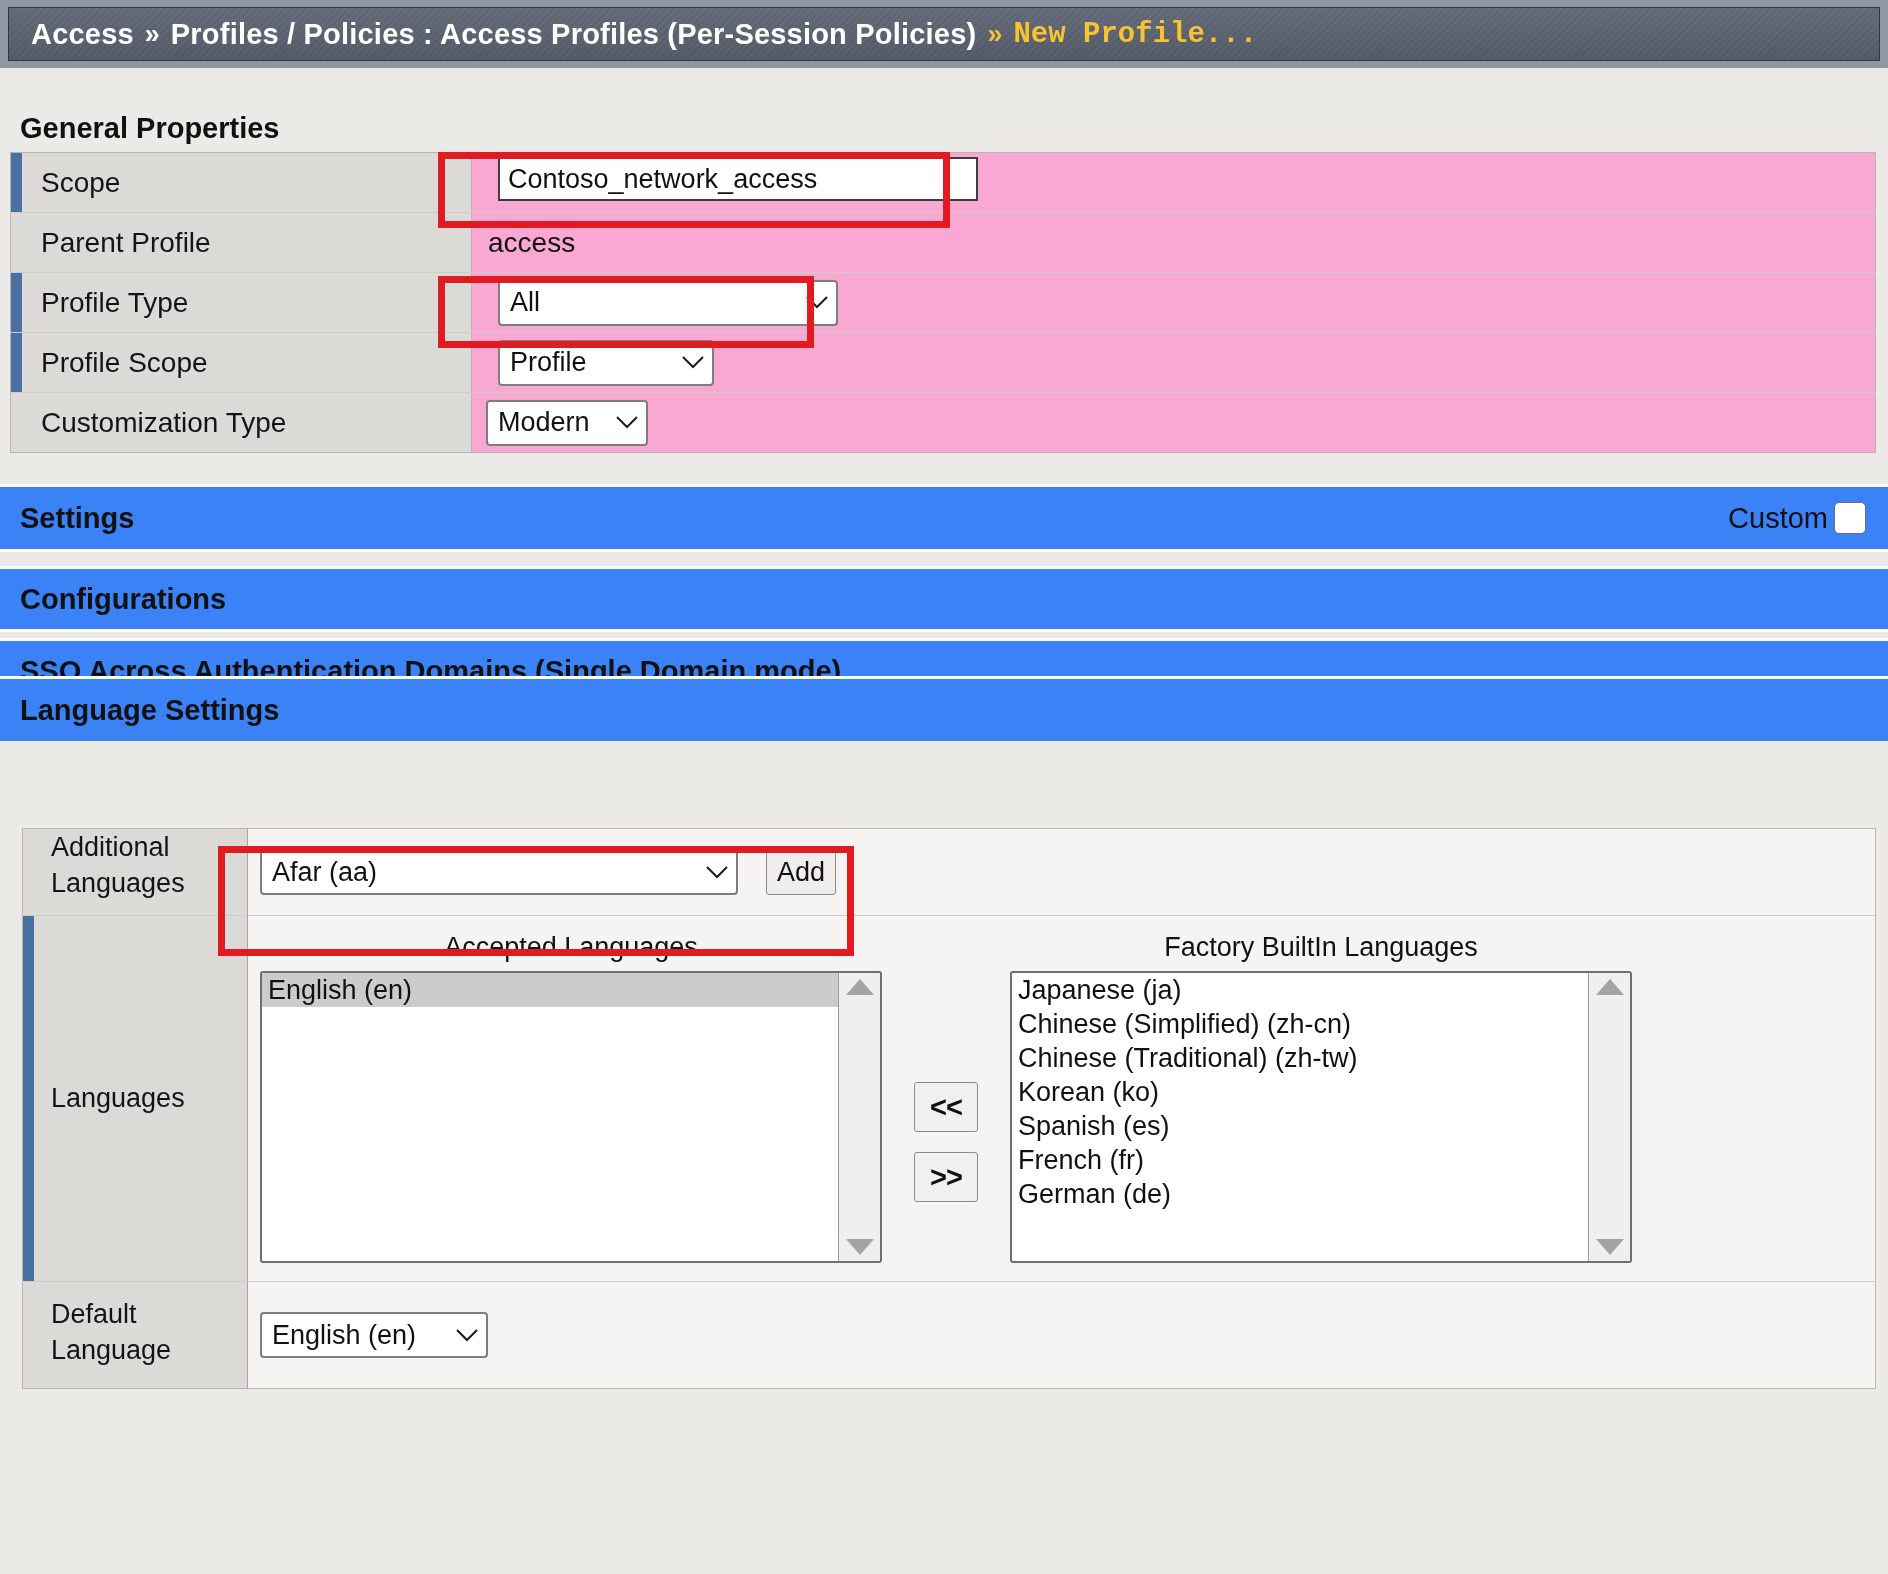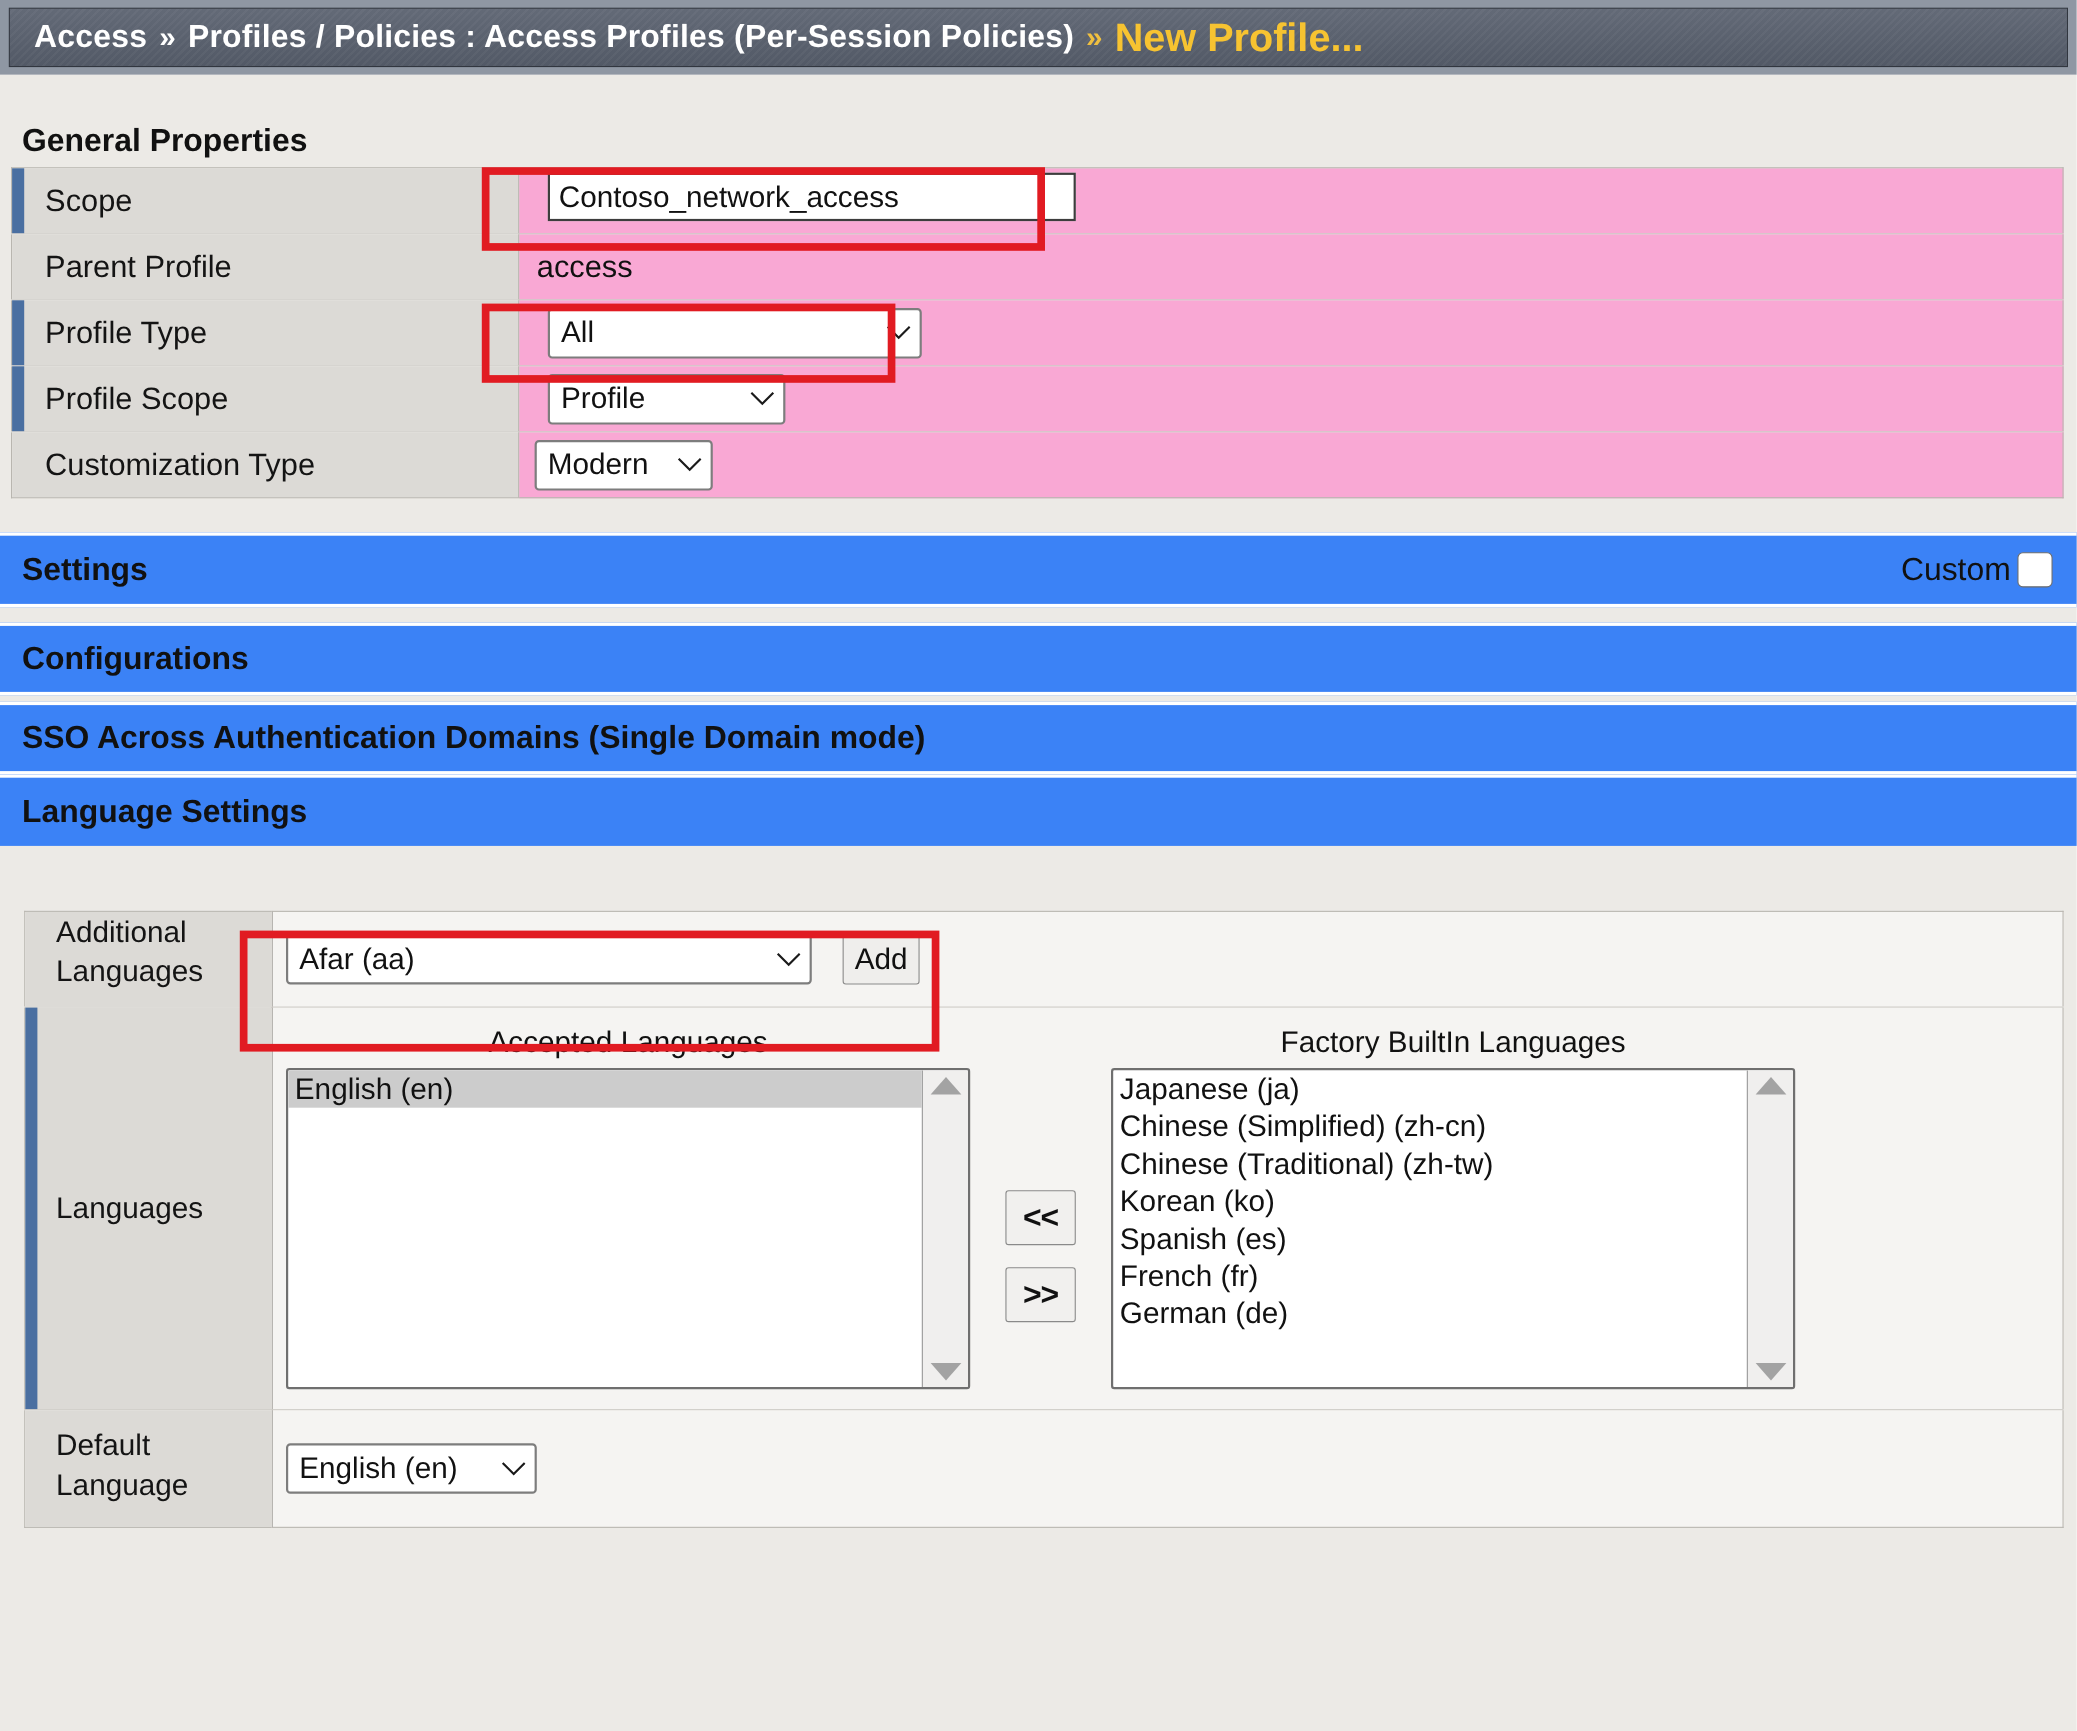--- a/index.html
+++ b/index.html
@@ -52,22 +52,23 @@
   }
   .crumb-sep {
     color: #f0c040;
     font-size: 27px;
     font-weight: bold;
     padding: 0 11px;
   }
   .crumb-sep.white { color: #ffffff; }
   .crumb-current {
     color: #f7c331;
-    font-size: 36px;
+    font-size: 29px;
     font-weight: bold;
+    font-family: Liberation Mono, monospace;
   }
 
   
   .page {
     position: absolute;
     left: 0; top: 68px;
     width: 1888px;
     height: 1506px;
     background: #eceae6;
   }
@@ -415,21 +416,21 @@
   </div>
 
   <div class="band" style="top:498px; height:60px;">
     <span class="band-title">Configurations</span>
   </div>
 
   <div class="band" style="top:570px; height:60px;">
     <span class="band-title">SSO Across Authentication Domains (Single Domain mode)</span>
   </div>
 
-  <div class="band" style="top:636px; height:62px; border-bottom:none;">
+  <div class="band" style="top:608px; height:62px; border-bottom:none;">
     <span class="band-title">Language Settings</span>
   </div>
 
   <div class="ls-wrap">
     <table class="ls-table">
       <tbody>
           <tr>
         <td class="ls-lbl two-line" style="padding-bottom:14px;">
           <div>Additional</div>
           <div>Languages</div>

